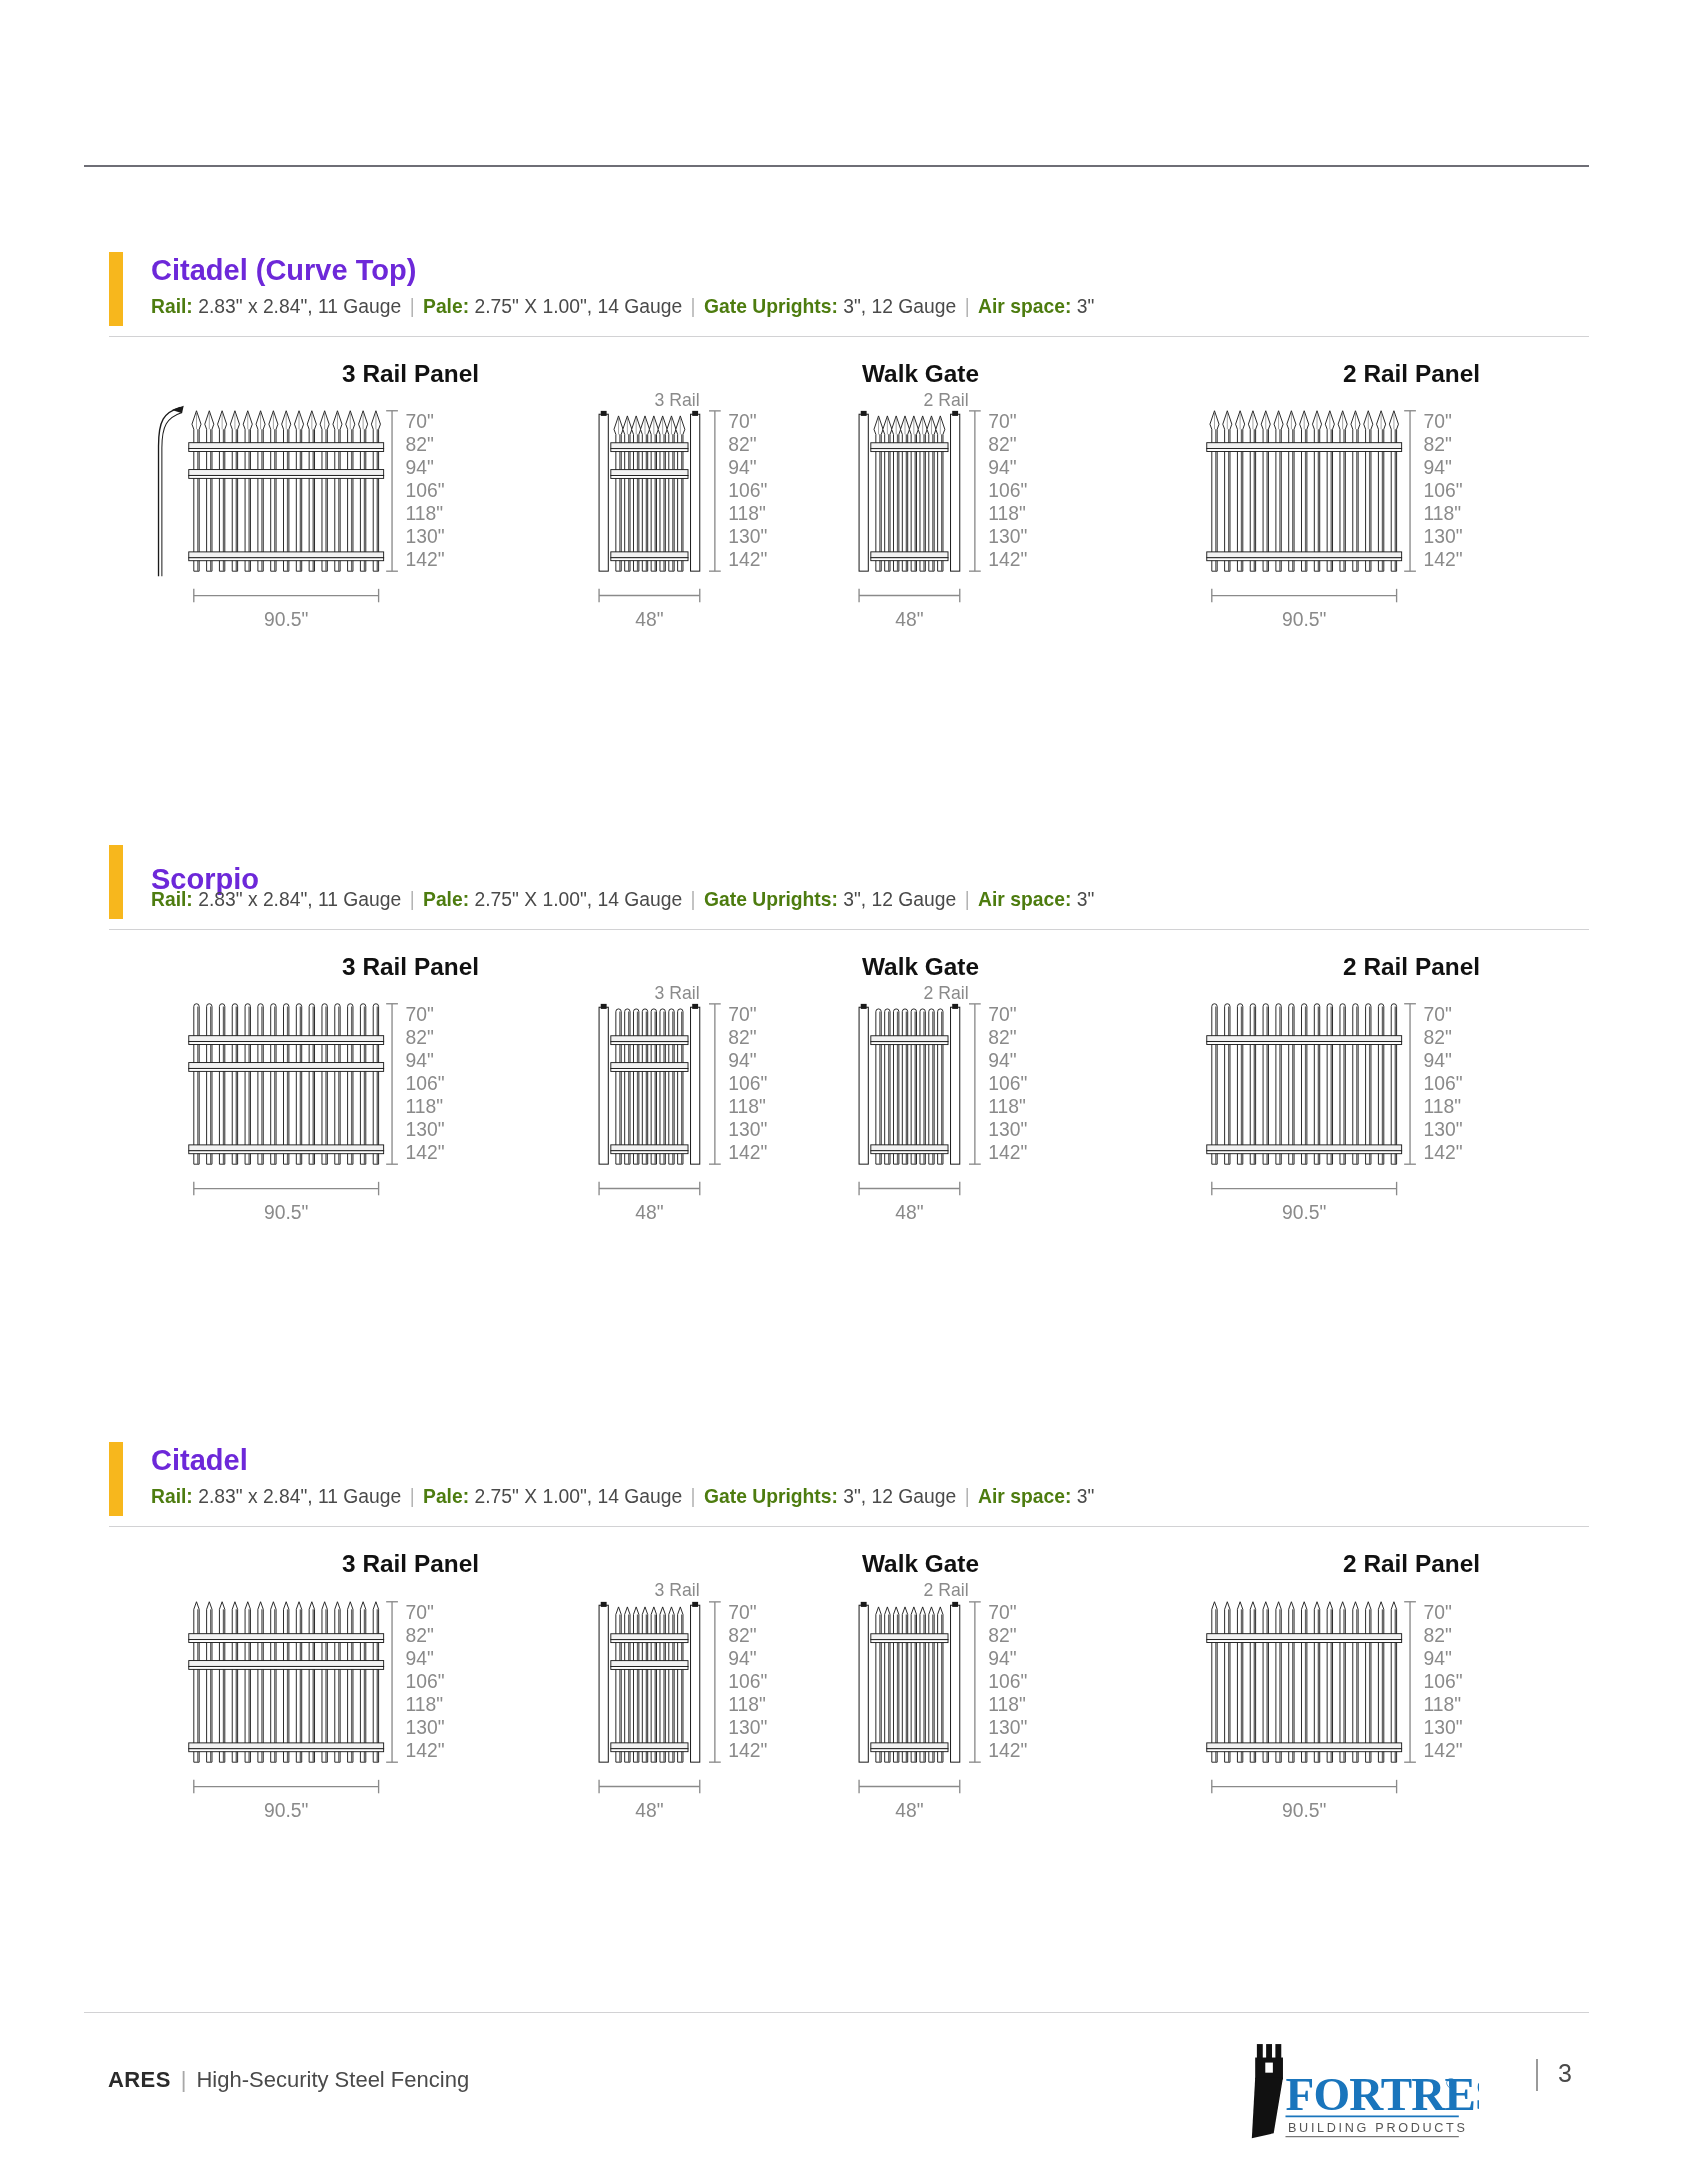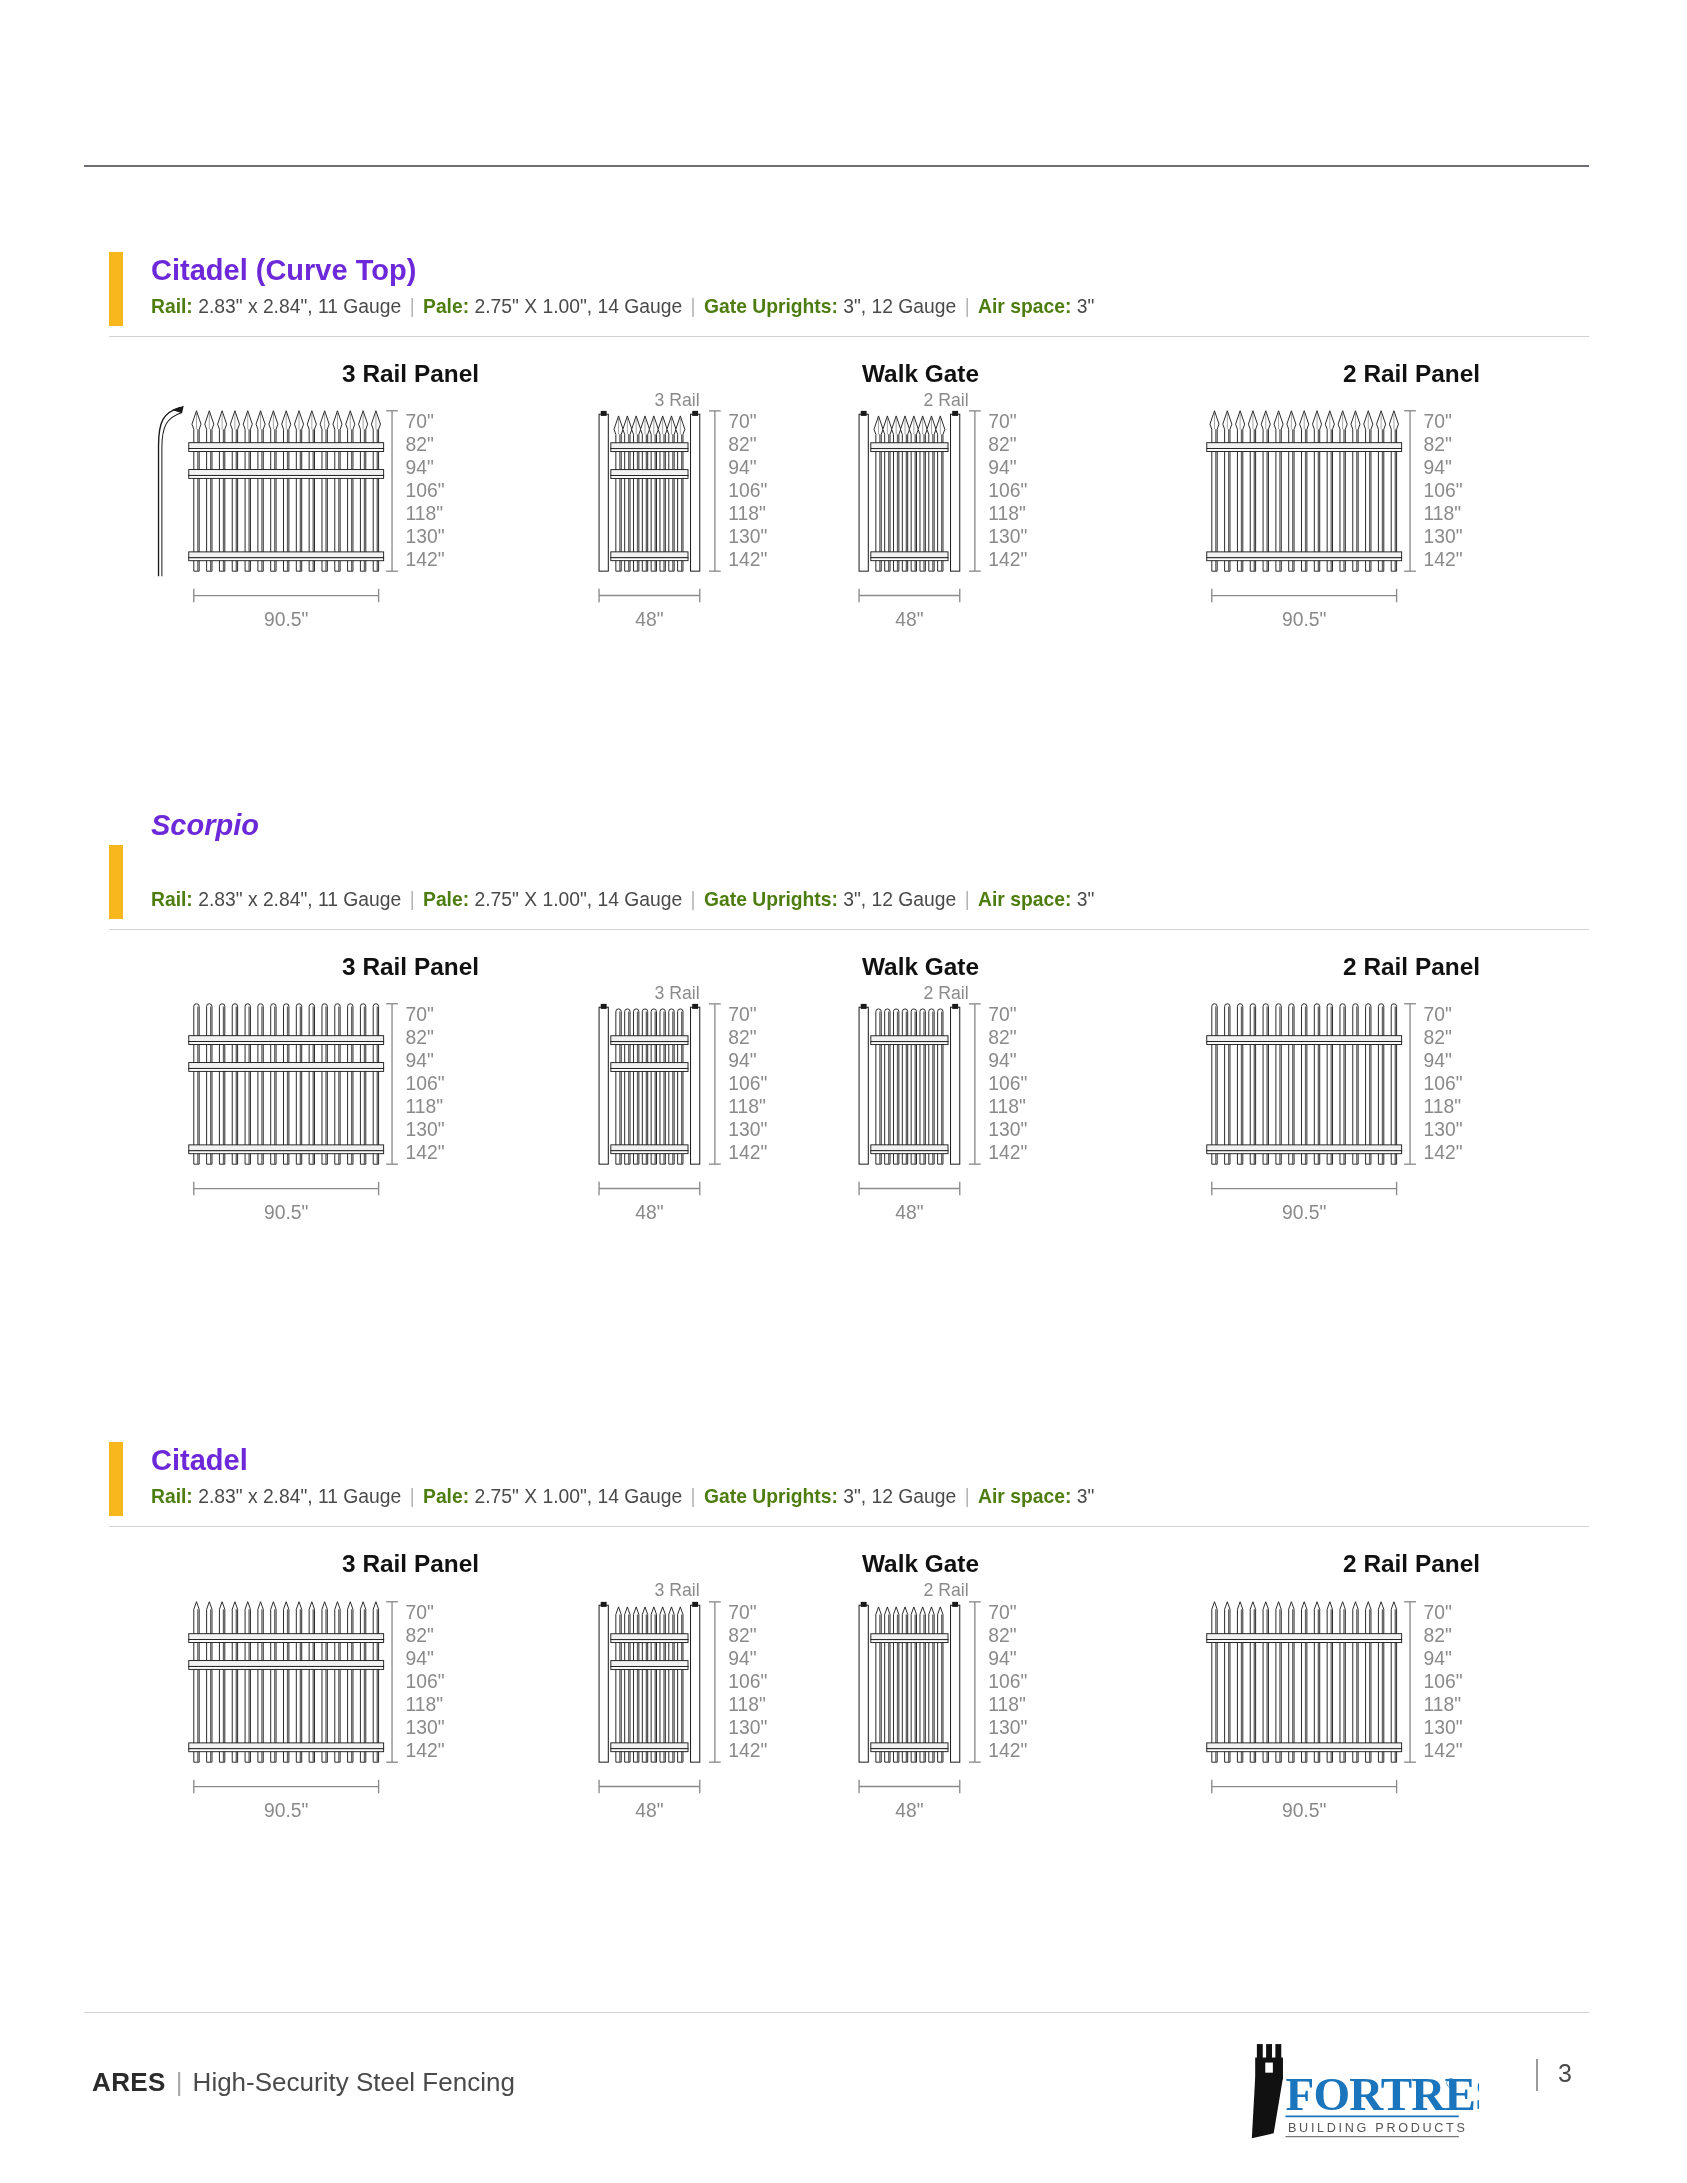--- a/index.html
+++ b/index.html
@@ -108,23 +108,23 @@
   .footer-rule {
     position: absolute;
     left: 84px;
     top: 2012px;
     width: 1505px;
     height: 0.8px;
     background: #d2d2d4;
   }
   .footer-left {
     position: absolute;
-    left: 92px;
+    left: 108px;
     top: 2067px;
-    font-size: 26px;
+    font-size: 22px;
     color: #4a4a4a;
     white-space: nowrap;
   }
   .footer-left .ares {
     font-weight: bold;
     color: #2b2b2b;
     letter-spacing: 0.4px;
   }
   .footer-left .bar {
     color: #a8a8a8;
@@ -695,21 +695,21 @@
               <line x1="60" y1="234" x2="280" y2="234" stroke="#8a8a8a" stroke-width="1.6"></line>
               <line x1="60" y1="226" x2="60" y2="242" stroke="#8a8a8a" stroke-width="1.6"></line>
               <line x1="280" y1="226" x2="280" y2="242" stroke="#8a8a8a" stroke-width="1.6"></line>
               <text x="170" y="270" font-family="'Liberation Sans', sans-serif" font-size="23" fill="#8a8a8a" text-anchor="middle">90.5"</text>
             </g>
           </svg>
         </div>
       </div>
       <div class="section" style="top: 0px;">
         <div class="accent-bar" style="top: 845px;"></div>
-        <div class="section-name" style="top: 809px; font-style: italic;">Scorpio</div>
+        <div class="section-name" style="top: 863px;">Scorpio</div>
         <div class="spec-line" style="top: 889px;"><b>Rail:</b> <span>2.83" x 2.84", 11 Gauge</span><span class="spec-sep">|</span><b>Pale:</b> <span>2.75" X 1.00", 14 Gauge</span><span class="spec-sep">|</span><b>Gate Uprights:</b> <span>3", 12 Gauge</span><span class="spec-sep">|</span><b>Air space:</b> <span>3"</span></div>
         <div class="section-rule" style="top: 929px;"></div>
         <div class="col-head" style="top: 953px; left: 143px; width: 336px;">3 Rail Panel</div>
         <div class="col-head" style="top: 953px; left: 643px; width: 336px;">Walk Gate</div>
         <div class="col-head" style="top: 953px; left: 1144px; width: 336px;">2 Rail Panel</div>
         <div class="sub-head" style="top: 983px; left: 509px; width: 336px;">3 Rail</div>
         <div class="sub-head" style="top: 983px; left: 778px; width: 336px;">2 Rail</div>
         <div class="fig" style="left: 143px; top: 992px;">
           <svg width="362" height="252" viewBox="0 0 430 300">
             <g>

